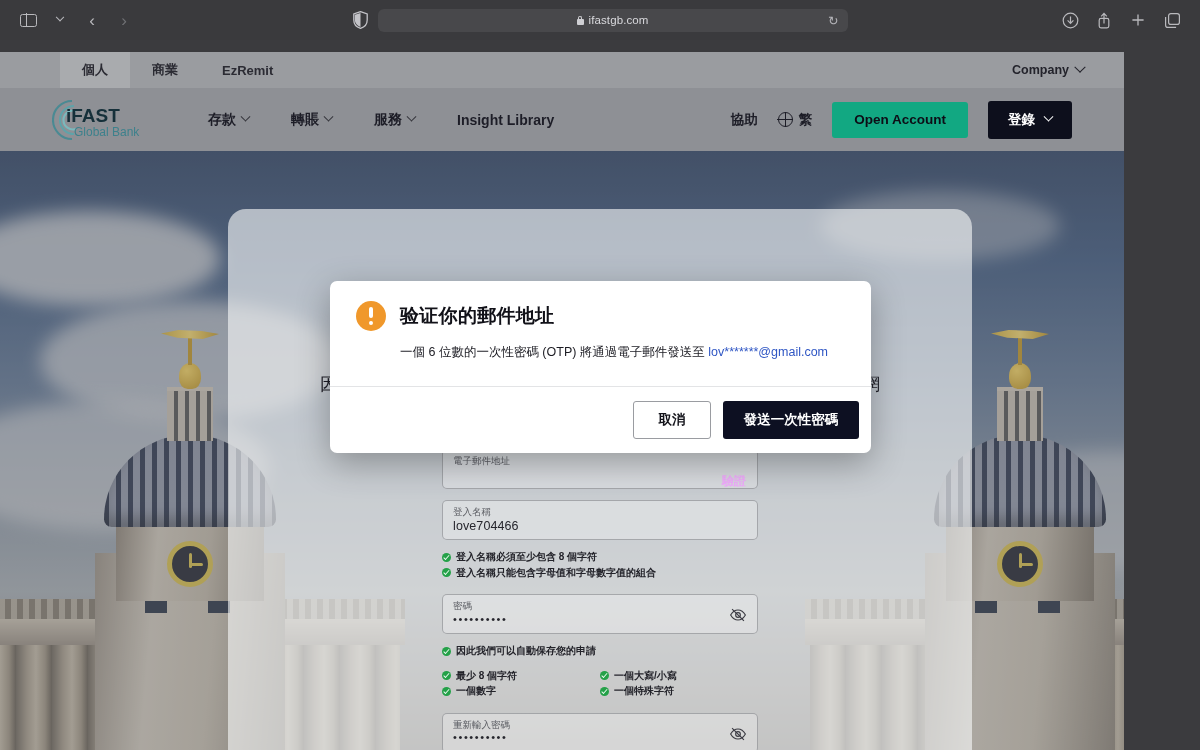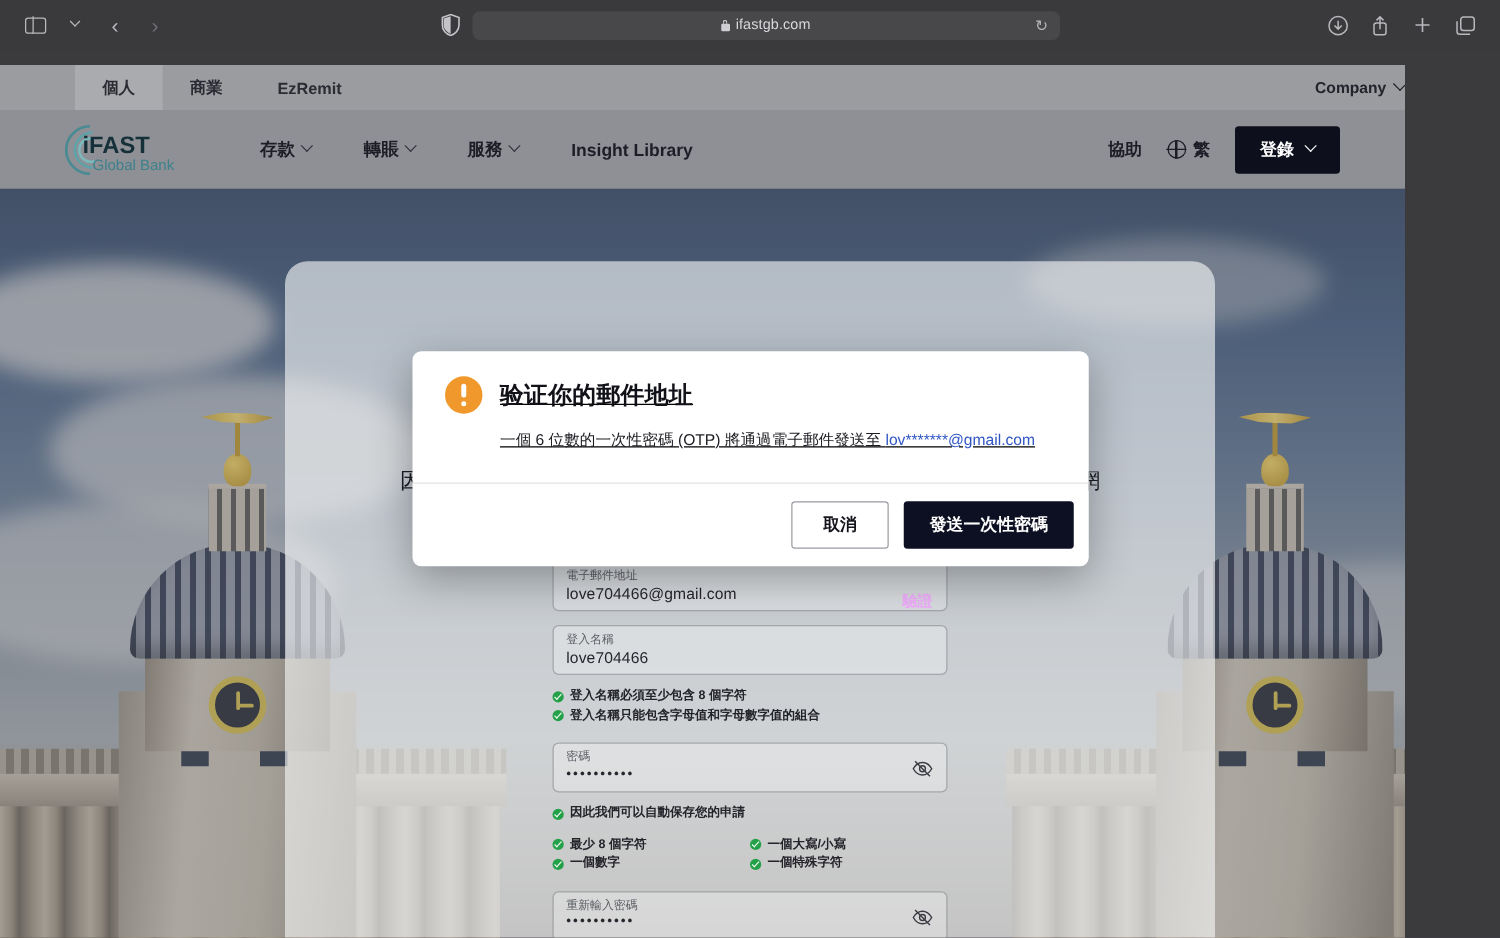--- a/index.html
+++ b/index.html
@@ -70,21 +70,21 @@
     display: flex; align-items: stretch; position: relative; z-index: 20;
   }
   .subnav-tabs { display: flex; margin-left: 60px; align-items: stretch; }
   .subtab {
     padding: 0 22px; display: flex; align-items: center;
     font-size: 13px; font-weight: 700; color: #2b2b33;
   }
   .subtab.active { background: #a9abae; }
   .subnav-right {
     margin-left: auto; display: flex; align-items: center;
-    gap: 7px; font-size: 12.5px;
+    gap: 7px; padding-right: 40px; font-size: 12.5px;
     font-weight: 700; color: #23232b;
   }
   .vchev {
     display: inline-block; width: 8px; height: 8px;
     border-right: 1.6px solid #23232b; border-bottom: 1.6px solid #23232b;
     transform: rotate(45deg) translate(-2px,-2px);
   }
 
   .mainnav {
     height: 63px; background: #8e9095;
@@ -269,21 +269,21 @@
   }
   .rules.block .rule { width: 100%; }
 
   
   .modal {
     position: absolute; left: 330px; top: 130px;
     width: 541px; background: #fff; border-radius: 7px;
     box-shadow: 0 10px 34px rgba(0,0,0,.30); z-index: 60;
     overflow: hidden;
   }
-  .modal-body { padding: 20px 26px 24px; text-decoration: underline; }
+  .modal-body { padding: 20px 26px 24px; }
   .modal-head { display: flex; align-items: center; gap: 14px; }
   .warn-icon {
     width: 30px; height: 30px; border-radius: 50%; background: #f0982b;
     position: relative; flex: 0 0 auto;
   }
   .warn-icon::before {
     content:""; position: absolute; left: 50%; top: 6px; margin-left: -1.7px;
     width: 3.4px; height: 11px; background: #fff; border-radius: 2px;
   }
   .warn-icon::after {
@@ -423,20 +423,21 @@
         <div class="nav-link">
           <span>Insight Library</span>
         </div>
       </div>
       <div class="nav-right">
         <div class="help-link">協助</div>
         <div class="lang">
           <span class="globe"></span>
           <span>繁</span>
         </div>
+        <button class="btn-open">Open Account</button>
         <button class="btn-login">
           <span>登錄</span>
           <span class="vchev"></span>
         </button>
       </div>
     </div>
 
     <div class="hero">
       <div class="hero-photo">
         <div class="sky"></div>
@@ -482,21 +483,20 @@
       </div>
 
       <div class="form-card">
         <div class="form-title">為現在和將來創建您的登入名稱</div>
         <div class="form-sub">因此我們可以自動保存您的申請，您可以隨時繼續登錄。這也是您未來網上銀行的登入名稱。</div>
 
         <div class="fields">
 
           <div class="field">
             <div class="field-label">電子郵件地址</div>
-            <div class="field-value">love704466@gmail.com</div>
             <div class="field-action">驗證</div>
           </div>
 
           <div class="field">
             <div class="field-label">登入名稱</div>
             <div class="field-value">love704466</div>
           </div>
 
           <div class="rules block">
             <div class="rule">

